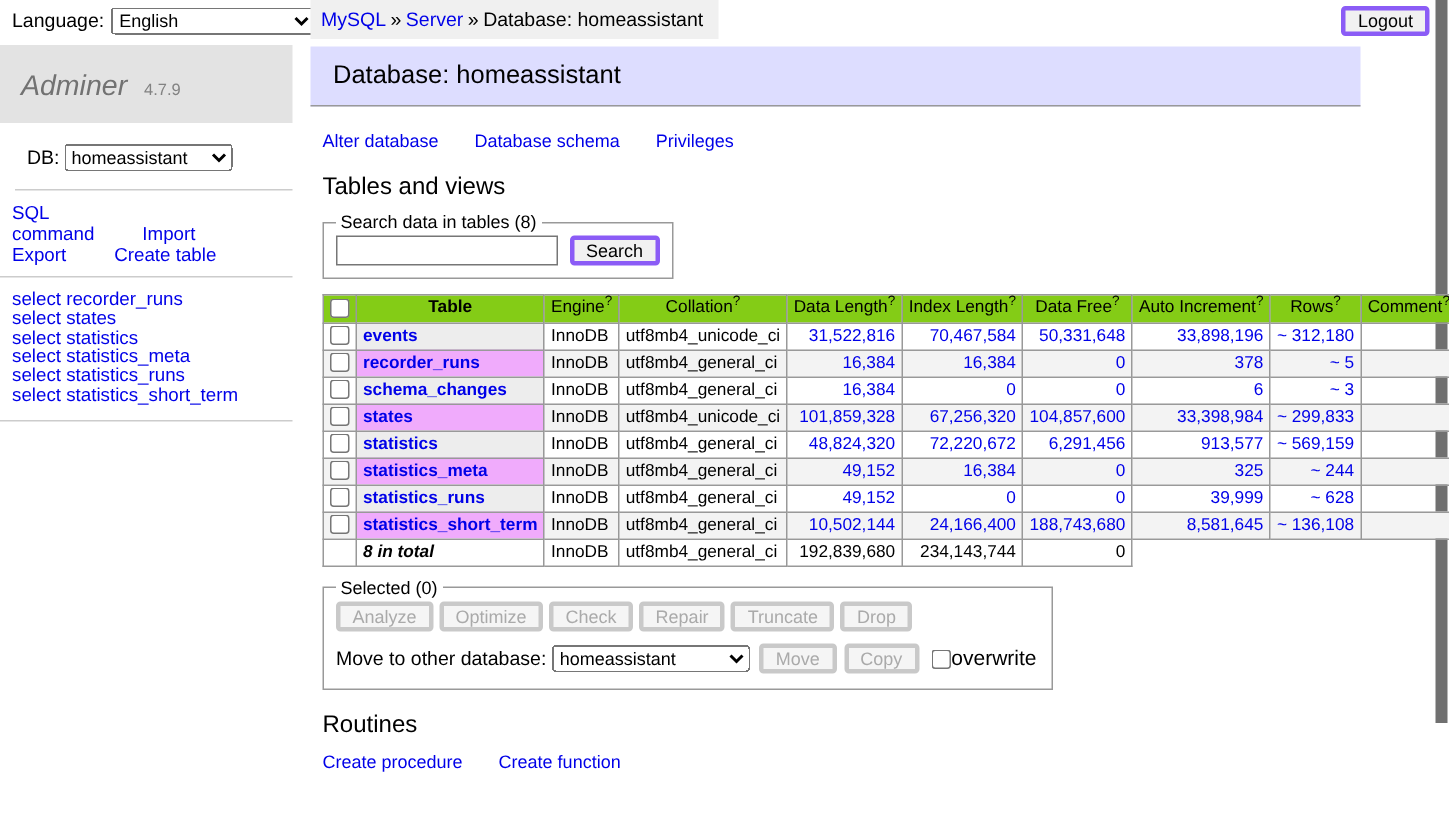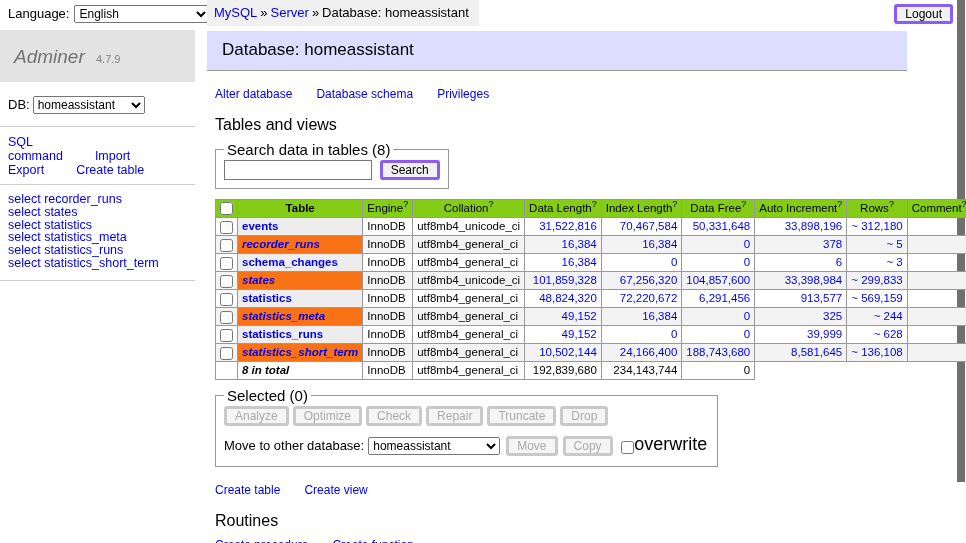--- a/index.html
+++ b/index.html
@@ -11,21 +11,21 @@
   }
   a { color: #0000e8; text-decoration: none; cursor: pointer; }
 
   
   #sidebar { position: absolute; left: 0; top: 0; width: 195px; height: 100%; background: #fff; }
   .lang-row { padding: 5px 0 5px 8px; white-space: nowrap; }
   .lang-row select { width: 136px; font-size: 12px; margin-left: 5px; font-family: inherit; }
   h1.adminer { margin: 2px 0 0 0; background: #e3e3e3; padding: 9px 14px 12px 14px; font-weight: 400; }
   h1.adminer .app { font-style: italic; font-size: 19px; color: #727272; }
   h1.adminer .ver { font-size: 11px; color: #828282; margin-left: 4px; }
-  .db-row { padding: 14px 8px 12px 8px; border-bottom: 1px solid #ccc; }
+  .db-row { padding: 14px 8px 12px 8px; border-bottom: 1px solid #ccc; margin-left: 10px; }
   .db-row select { width: 112px; font-size: 12px; margin-left: 3px; font-family: inherit; }
   .side-actions { padding: 8px 8px 7px 8px; border-bottom: 1px solid #ccc; font-size: 12.5px; }
   .side-actions .act-line { line-height: 14px; }
   .side-actions a { margin-right: 32px; }
   .side-links { padding: 8px 8px 10px 8px; border-bottom: 1px solid #ccc; font-size: 12.5px; }
   .side-links a { display: block; line-height: 12.8px; white-space: nowrap; }
 
   
   #scrollbar { position: absolute; right: 0; top: 0; width: 11px; height: 100%; background: #fff; }
   #scroll-thumb { position: absolute; right: 1px; top: 0; width: 8px; height: 482px; background: #707070; }
@@ -44,44 +44,44 @@
   #breadcrumb .sep { color: #000; margin: 0 3px; }
   h2.page-title {
     margin: 5px 0 0 0; background: #ddf; border-bottom: 1px solid #999;
     padding: 9px 0 10px 15px; font-size: 17px; font-weight: 400; width: 700px;
   }
   #content { padding-left: 8px; }
   .links-row { margin: 16px 0 0 0; font-size: 12px; }
   .links-row a { margin-right: 24px; }
   h3.section { font-size: 16px; font-weight: 400; margin: 15px 0 0 0; }
   fieldset { display: inline-block; border: 1px solid #999; margin: 7px 0 0 0; padding: 2px 8px 8px 8px; }
-  legend { font-size: 15px; padding: 0 3px; margin-top: 32px; }
+  legend { font-size: 12px; padding: 0 3px; margin-top: 32px; }
   #search-input { width: 148px; font-size: 12px; font-family: inherit; border: 1px solid #767676; padding: 2px 3px; margin-right: 4px; }
 
   table { border-collapse: collapse; margin-top: 10px; font-size: 11.5px; }
   th, td { border: 1px solid #999; padding: 2px 4px; line-height: 13px; height: 18px; white-space: nowrap; }
   thead th { background: #84cc16; font-weight: 400; text-align: center; }
   thead th.col-table { font-weight: 700; }
   thead sup, tbody sup { font-size: 9px; line-height: 0; }
   td.name { background: #ededed; }
   td.name a { font-weight: 700; }
   tr.even td { background: #f3f3f3; }
-  tr.even td.name { background: #f97316; font-style: italic; }
+  tr.even td.name { background: #f0abfc; }
   td.num { text-align: right; }
   td.c { text-align: center; padding: 1px 2px; }
   input[type="checkbox"] { width: 13px; height: 13px; margin: 0; vertical-align: middle; }
   tr.total td { background: #fff; }
   td.total-label { font-weight: 700; font-style: italic; }
 
   #selected-fieldset { padding: 2px 10px 10px 8px; }
   #selected-fieldset .btn-row button { margin-right: 4px; }
   #selected-fieldset .move-row { margin-top: 8px; font-size: 13px; }
   #selected-fieldset .move-row select { width: 132px; font-size: 12px; font-family: inherit; margin: 0 6px 0 4px; }
   #selected-fieldset .move-row button { margin-right: 5px; }
-  #selected-fieldset .ow-label { font-size: 18px; }
+  #selected-fieldset .ow-label { font-size: 14px; }
 </style>
 </head>
 <body>
 
 <div id="sidebar">
   <div class="lang-row">
     <span>Language:</span><select><option>English</option></select>
   </div>
   <h1 class="adminer">
     <span class="app">Adminer</span>
@@ -266,20 +266,19 @@
 
     <fieldset id="selected-fieldset">
       <legend>Selected (0)</legend>
       <div class="btn-row" id="selected-buttons"><button disabled="">Analyze</button><button disabled="">Optimize</button><button disabled="">Check</button><button disabled="">Repair</button><button disabled="">Truncate</button><button disabled="">Drop</button></div>
       <div class="move-row">
         <span>Move to other database:</span><select><option>homeassistant</option></select><button disabled="">Move</button><button disabled="">Copy</button>
         <input type="checkbox" id="overwrite-cb" style=""><label for="overwrite-cb" class="ow-label">overwrite</label>
       </div>
     </fieldset>
 
-    <div class="links-row" id="create-links"><a>Create table</a><a>Create view</a></div>
 
     <h3 class="section">Routines</h3>
     <div class="links-row" id="routine-links" style="margin-top:8px"><a>Create procedure</a><a>Create function</a></div>
 
     
   </div>
 </div>
 
 </body></html>

